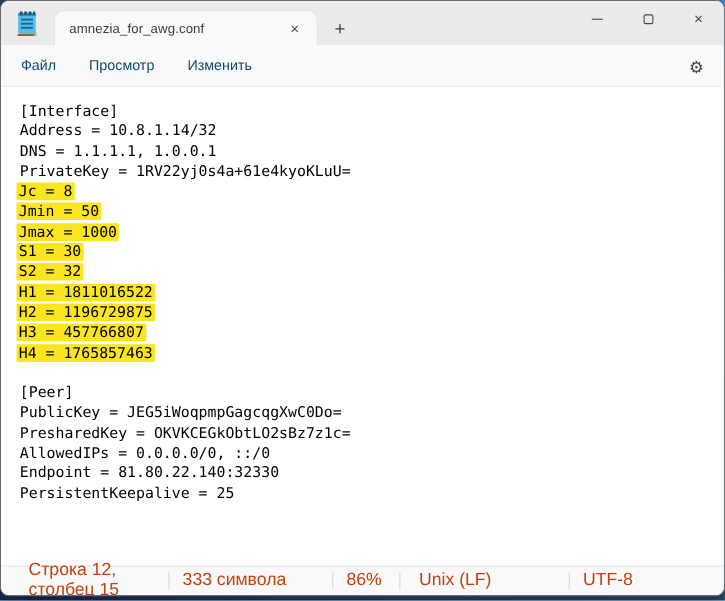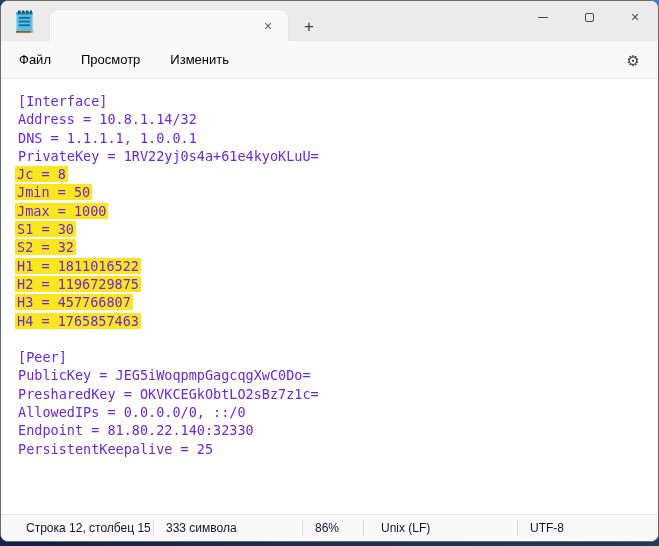--- a/index.html
+++ b/index.html
@@ -38,38 +38,38 @@
   .win-controls { position:absolute; right:0; top:0; height:32px; display:flex; }
   .win-btn { width:46px; height:32px; display:flex; align-items:center; justify-content:center; color:#4a4a4a; }
   .glyph-min { width:10px; height:1px; background:#4a4a4a; display:block; }
   .glyph-max { width:9px; height:9px; border:1px solid #4a4a4a; border-radius:2px; display:block; }
   .glyph-close { font-size:14px; line-height:1; }
   
   .menubar {
     height:38px; background:#f9f9f9; display:flex; align-items:center;
     border-bottom:1px solid #ececec; position:relative; flex:0 0 auto;
   }
-  .menu-item { padding:6px 15px; font-size:13px; color:#000000; border-radius:5px; }
+  .menu-item { padding:6px 15px; font-size:13px; color:#0c4a6e; border-radius:5px; }
   .menu-item:first-child { margin-left:3px; }
   .settings-btn {
     position:absolute; right:12px; top:7px; width:26px; height:26px; border-radius:5px;
     display:flex; align-items:center; justify-content:center; font-size:15px; color:#3f3f3f;
   }
   
   .editor {
     flex:1 1 auto; background:#ffffff; padding:13px 0 0 17px;
-    font-family:"DejaVu Sans Mono", monospace; font-size:13.5px; color:#6d28d9;
+    font-family:"DejaVu Sans Mono", monospace; font-size:13.5px; color:#000000;
     overflow:hidden; cursor:text; white-space:pre;
   }
   .code-line { height:18.3px; line-height:18.3px; }
   .hl { background:#fae520; padding:0 2px; margin-left:-3px; border-radius:1px; }
   
   .statusbar {
     height:27px; background:#f9f9f9; border-top:1px solid #e4e4e4;
-    display:flex; align-items:center; font-size:12px; color:#0f172a; flex:0 0 auto;
+    display:flex; align-items:center; font-size:16px; color:#c2410c; flex:0 0 auto;
   }
   .seg { display:flex; align-items:center; height:16px; }
   .seg + .seg { border-left:1px solid #d9d9d9; }
   .seg-pos   { width:152px; padding-left:25px; }
   .seg-count { width:149px; padding-left:12px; }
   .seg-zoom  { width:61px;  padding-left:12px; }
   .seg-eol   { width:154px; padding-left:17px; }
   .seg-enc   { padding-left:12px; }
 </style>
 </head>
@@ -86,20 +86,21 @@
       <rect x="11" y="0.5" width="2.6" height="3" fill="#15586f"></rect>
       <rect x="15" y="0.5" width="2" height="3" fill="#15586f"></rect>
       <rect x="4" y="7" width="11" height="1.7" fill="#0b6a9e"></rect>
       <rect x="4" y="10.7" width="11" height="1.7" fill="#0b6a9e"></rect>
       <rect x="4" y="14.4" width="11" height="1.7" fill="#0b6a9e"></rect>
       <rect x="1" y="21" width="15.5" height="1.8" fill="#9c5a17"></rect>
       <rect x="16.5" y="19.8" width="2" height="3" fill="#b8b8b8"></rect>
     </svg>
 
     <div class="tab">
+      <span class="tab-label">amnezia_for_awg.conf</span>
       <span class="tab-close">×</span>
     </div>
 
     <div class="new-tab">
       <span>+</span>
     </div>
 
     <div class="win-controls">
       <div class="win-btn">
         <span class="glyph-min"></span>

